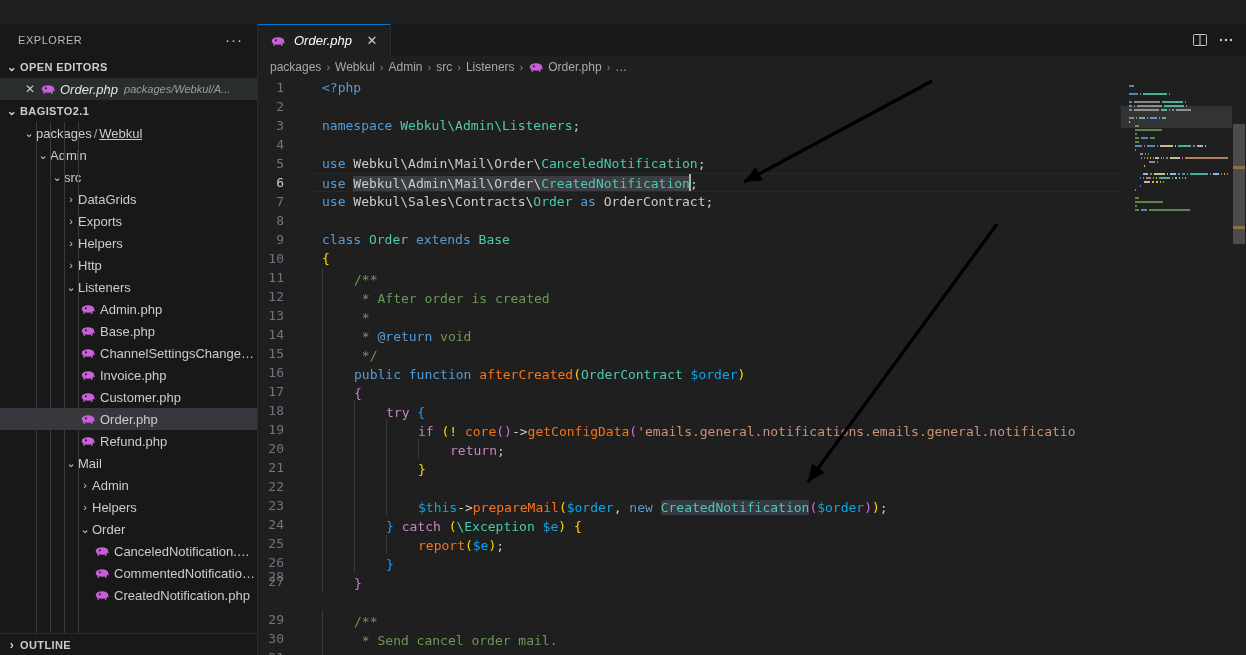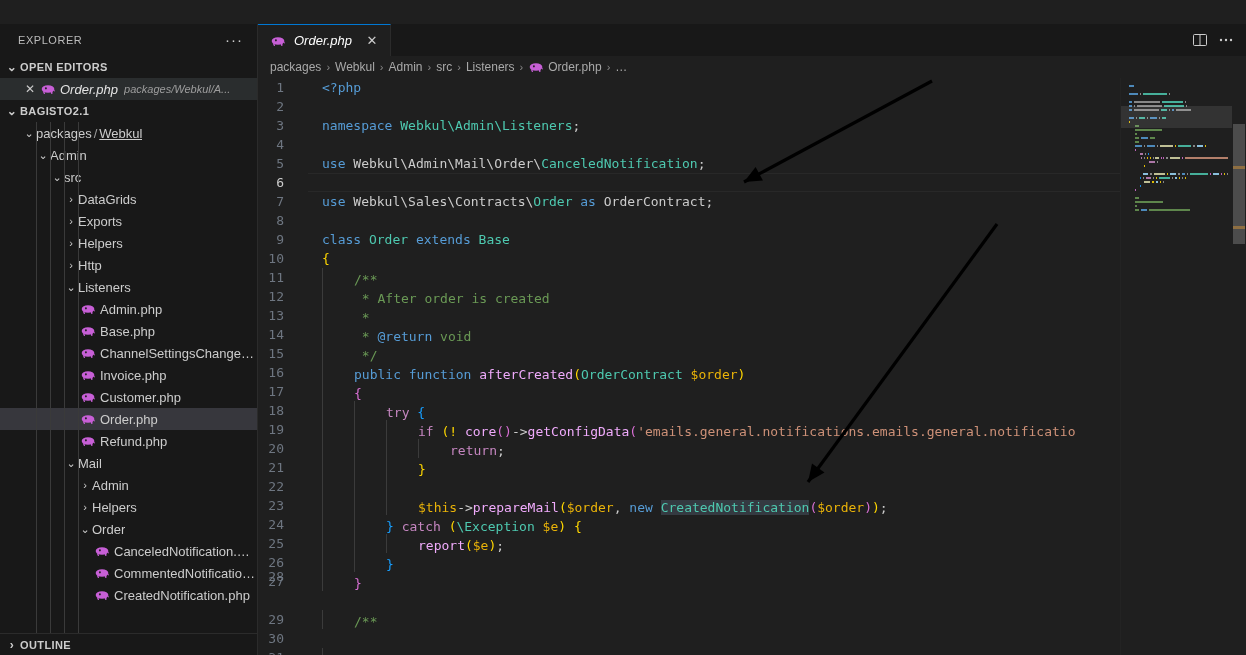--- a/index.html
+++ b/index.html
@@ -128,22 +128,22 @@
   .ig { 
     display:inline-block; width:0; border-left:1px solid #3b3b3b; height:19px;
     vertical-align: bottom;
   }
 
   
   .t-key   { color:#569cd6; }
   .t-kw2   { color:#c586c0; }
   .t-ns    { color:#4ec9b0; }
   .t-plain { color:#cccccc; }
-  .t-fn    { color:#f0abfc; }
-  .t-var   { color:#eab308; }
+  .t-fn    { color:#f97316; }
+  .t-var   { color:#0ea5e9; }
   .t-str   { color:#ce9178; }
   .t-cmt   { color:#6a9955; }
   .t-doc   { color:#569cd6; }
   .t-p1    { color:#ffd700; }
   .t-p2    { color:#da70d6; }
   .t-p3    { color:#179fff; }
 
   .sel-hl { background:#3a3d41; }
   .word-hl { background:#343a41; }
   .cursor {
@@ -466,21 +466,21 @@
       </div>
 
     <div class="editor-wrap">
       <div class="code-area">
         <div class="lines" id="lines">
             <div class="line" style="top: 0px; position: absolute; left: 0px; right: 0px;"><span class="ln">1</span><span class="ltext"><span class="t-key">&lt;?php</span></span></div>
             <div class="line" style="top: 19px; position: absolute; left: 0px; right: 0px;"><span class="ln">2</span><span class="ltext"></span></div>
             <div class="line" style="top: 38px; position: absolute; left: 0px; right: 0px;"><span class="ln">3</span><span class="ltext"><span class="t-key">namespace</span><span class="t-plain"> </span><span class="t-ns">Webkul\Admin\Listeners</span><span class="t-plain">;</span></span></div>
             <div class="line" style="top: 57px; position: absolute; left: 0px; right: 0px;"><span class="ln">4</span><span class="ltext"></span></div>
             <div class="line" style="top: 76px; position: absolute; left: 0px; right: 0px;"><span class="ln">5</span><span class="ltext"><span class="t-key">use</span><span class="t-plain"> Webkul\Admin\Mail\Order\</span><span class="t-ns">CanceledNotification</span><span class="t-plain">;</span></span></div>
-            <div class="line" style="top: 95px; position: absolute; left: 0px; right: 0px;"><span class="ln active">6</span></div>
+            <div class="line" style="top: 95px; position: absolute; left: 0px; right: 0px;"><span class="ln active">6</span><span class="ltext"><span class="t-key">use</span><span class="t-plain"> </span><span class="t-plain sel-hl">Webkul\Admin\Mail\Order\</span><span class="t-ns sel-hl">CreatedNotification</span><span class="cursor"></span><span class="t-plain">;</span></span></div>
             <div class="line" style="top: 114px; position: absolute; left: 0px; right: 0px;"><span class="ln">7</span><span class="ltext"><span class="t-key">use</span><span class="t-plain"> Webkul\Sales\Contracts\</span><span class="t-ns">Order</span><span class="t-plain"> </span><span class="t-key">as</span><span class="t-plain"> OrderContract;</span></span></div>
             <div class="line" style="top: 133px; position: absolute; left: 0px; right: 0px;"><span class="ln">8</span><span class="ltext"></span></div>
             <div class="line" style="top: 152px; position: absolute; left: 0px; right: 0px;"><span class="ln">9</span><span class="ltext"><span class="t-key">class</span><span class="t-plain"> </span><span class="t-ns">Order</span><span class="t-plain"> </span><span class="t-key">extends</span><span class="t-plain"> </span><span class="t-ns">Base</span></span></div>
             <div class="line" style="top: 171px; position: absolute; left: 0px; right: 0px;"><span class="ln">10</span><span class="ltext"><span class="t-p1">{</span></span></div>
             <div class="line" style="top: 190px; position: absolute; left: 0px; right: 0px;"><span class="ln">11</span><span class="ltext"><span class="ig" style="margin-left: 0px;"></span><span style="display: inline-block; width: 31px;"></span><span class="t-cmt">/**</span></span></div>
             <div class="line" style="top: 209px; position: absolute; left: 0px; right: 0px;"><span class="ln">12</span><span class="ltext"><span class="ig" style="margin-left: 0px;"></span><span style="display: inline-block; width: 31px;"></span><span class="t-cmt"> * After order is created</span></span></div>
             <div class="line" style="top: 228px; position: absolute; left: 0px; right: 0px;"><span class="ln">13</span><span class="ltext"><span class="ig" style="margin-left: 0px;"></span><span style="display: inline-block; width: 31px;"></span><span class="t-cmt"> *</span></span></div>
             <div class="line" style="top: 247px; position: absolute; left: 0px; right: 0px;"><span class="ln">14</span><span class="ltext"><span class="ig" style="margin-left: 0px;"></span><span style="display: inline-block; width: 31px;"></span><span class="t-cmt"> * </span><span class="t-doc">@return</span><span class="t-cmt"> void</span></span></div>
             <div class="line" style="top: 266px; position: absolute; left: 0px; right: 0px;"><span class="ln">15</span><span class="ltext"><span class="ig" style="margin-left: 0px;"></span><span style="display: inline-block; width: 31px;"></span><span class="t-cmt"> */</span></span></div>
             <div class="line" style="top: 285px; position: absolute; left: 0px; right: 0px;"><span class="ln">16</span><span class="ltext"><span class="ig" style="margin-left: 0px;"></span><span style="display: inline-block; width: 31px;"></span><span class="t-key">public</span><span class="t-plain"> </span><span class="t-key">function</span><span class="t-plain"> </span><span class="t-fn">afterCreated</span><span class="t-p1">(</span><span class="t-ns">OrderContract</span><span class="t-plain"> </span><span class="t-var">$order</span><span class="t-p1">)</span></span></div>
@@ -490,21 +490,21 @@
             <div class="line" style="top: 361px; position: absolute; left: 0px; right: 0px;"><span class="ln">20</span><span class="ltext"><span class="ig" style="margin-left: 0px;"></span><span class="ig" style="margin-left: 31px;"></span><span class="ig" style="margin-left: 31px;"></span><span class="ig" style="margin-left: 31px;"></span><span style="display: inline-block; width: 31px;"></span><span class="t-kw2">return</span><span class="t-plain">;</span></span></div>
             <div class="line" style="top: 380px; position: absolute; left: 0px; right: 0px;"><span class="ln">21</span><span class="ltext"><span class="ig" style="margin-left: 0px;"></span><span class="ig" style="margin-left: 31px;"></span><span class="ig" style="margin-left: 31px;"></span><span style="display: inline-block; width: 31px;"></span><span class="t-p1">}</span></span></div>
             <div class="line" style="top: 399px; position: absolute; left: 0px; right: 0px;"><span class="ln">22</span><span class="ltext"><span class="ig" style="margin-left: 0px;"></span><span class="ig" style="margin-left: 31px;"></span><span class="ig" style="margin-left: 31px;"></span><span style="display: inline-block; width: 31px;"></span></span></div>
             <div class="line" style="top: 418px; position: absolute; left: 0px; right: 0px;"><span class="ln">23</span><span class="ltext"><span class="ig" style="margin-left: 0px;"></span><span class="ig" style="margin-left: 31px;"></span><span class="ig" style="margin-left: 31px;"></span><span style="display: inline-block; width: 31px;"></span><span class="t-var">$this</span><span class="t-plain">-&gt;</span><span class="t-fn">prepareMail</span><span class="t-p1">(</span><span class="t-var">$order</span><span class="t-plain">, </span><span class="t-key">new</span><span class="t-plain"> </span><span class="t-ns word-hl">CreatedNotification</span><span class="t-p2">(</span><span class="t-var">$order</span><span class="t-p2">)</span><span class="t-p1">)</span><span class="t-plain">;</span></span></div>
             <div class="line" style="top: 437px; position: absolute; left: 0px; right: 0px;"><span class="ln">24</span><span class="ltext"><span class="ig" style="margin-left: 0px;"></span><span class="ig" style="margin-left: 31px;"></span><span style="display: inline-block; width: 31px;"></span><span class="t-p3">}</span><span class="t-plain"> </span><span class="t-kw2">catch</span><span class="t-plain"> </span><span class="t-p1">(</span><span class="t-ns">\Exception</span><span class="t-plain"> </span><span class="t-var">$e</span><span class="t-p1">)</span><span class="t-plain"> </span><span class="t-p1">{</span></span></div>
             <div class="line" style="top: 456px; position: absolute; left: 0px; right: 0px;"><span class="ln">25</span><span class="ltext"><span class="ig" style="margin-left: 0px;"></span><span class="ig" style="margin-left: 31px;"></span><span class="ig" style="margin-left: 31px;"></span><span style="display: inline-block; width: 31px;"></span><span class="t-fn">report</span><span class="t-p1">(</span><span class="t-var">$e</span><span class="t-p1">)</span><span class="t-plain">;</span></span></div>
             <div class="line" style="top: 475px; position: absolute; left: 0px; right: 0px;"><span class="ln">26</span><span class="ltext"><span class="ig" style="margin-left: 0px;"></span><span class="ig" style="margin-left: 31px;"></span><span style="display: inline-block; width: 31px;"></span><span class="t-p3">}</span></span></div>
             <div class="line" style="top: 494px; position: absolute; left: 0px; right: 0px;"><span class="ln">27</span><span class="ltext"><span class="ig" style="margin-left: 0px;"></span><span style="display: inline-block; width: 31px;"></span><span class="t-p2">}</span></span></div>
             <div class="line" style="top: 489px; position: absolute; left: 0px; right: 0px;"><span class="ln">28</span><span class="ltext"></span></div>
             <div class="line" style="top: 532px; position: absolute; left: 0px; right: 0px;"><span class="ln">29</span><span class="ltext"><span class="ig" style="margin-left: 0px;"></span><span style="display: inline-block; width: 31px;"></span><span class="t-cmt">/**</span></span></div>
-            <div class="line" style="top: 551px; position: absolute; left: 0px; right: 0px;"><span class="ln">30</span></div>
+            <div class="line" style="top: 551px; position: absolute; left: 0px; right: 0px;"><span class="ln">30</span><span class="ltext"><span class="ig" style="margin-left: 0px;"></span><span style="display: inline-block; width: 31px;"></span><span class="t-cmt"> * Send cancel order mail.</span></span></div>
             <div class="line" style="top: 570px; position: absolute; left: 0px; right: 0px;"><span class="ln">31</span><span class="ltext"><span class="ig" style="margin-left: 0px;"></span><span style="display: inline-block; width: 31px;"></span><span class="t-cmt"> *</span></span></div>
             <div class="line" style="top: 589px; position: absolute; left: 0px; right: 0px;"><span class="ln">32</span><span class="ltext"><span class="ig" style="margin-left: 0px;"></span><span style="display: inline-block; width: 31px;"></span><span class="t-cmt"> * </span><span class="t-doc">@param</span><span class="t-cmt">  \Webkul\Sales\Contracts\Order  $order</span></span></div>
             <div class="line-hl-border" style="top: 95px;"></div>
           </div>
       </div>
       <div class="minimap" id="minimap">
         <div class="mm-inner" id="mm-inner">
             <div class="mmline">
               <span class="mmseg" style="width: 5.25px; background: rgb(86, 156, 214);"></span>
             </div>

